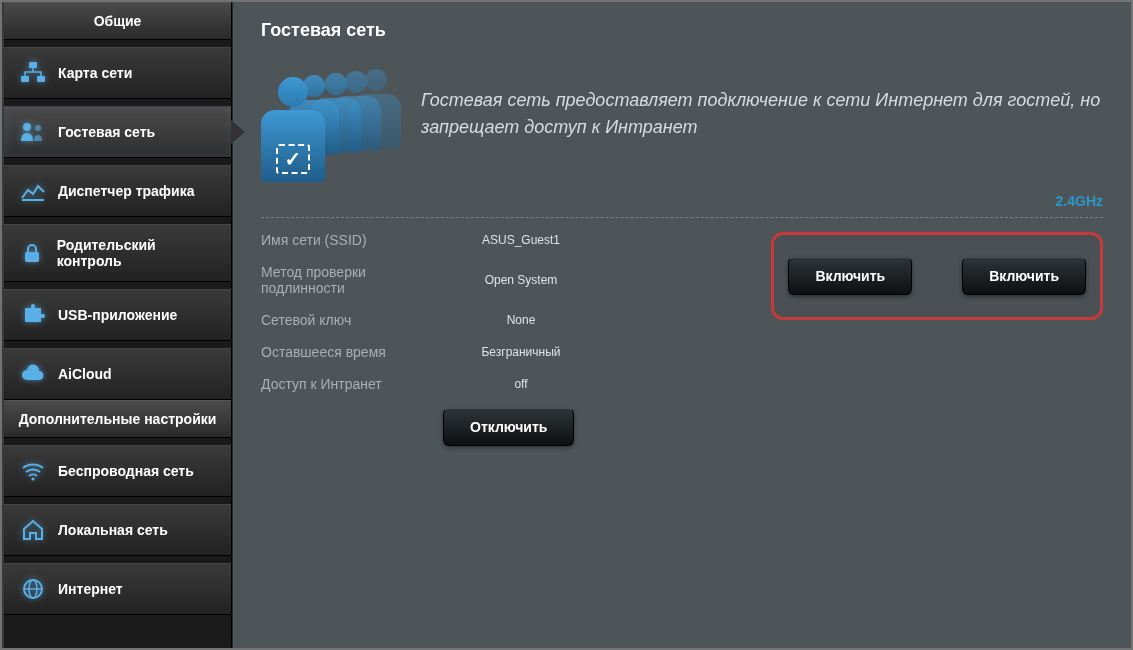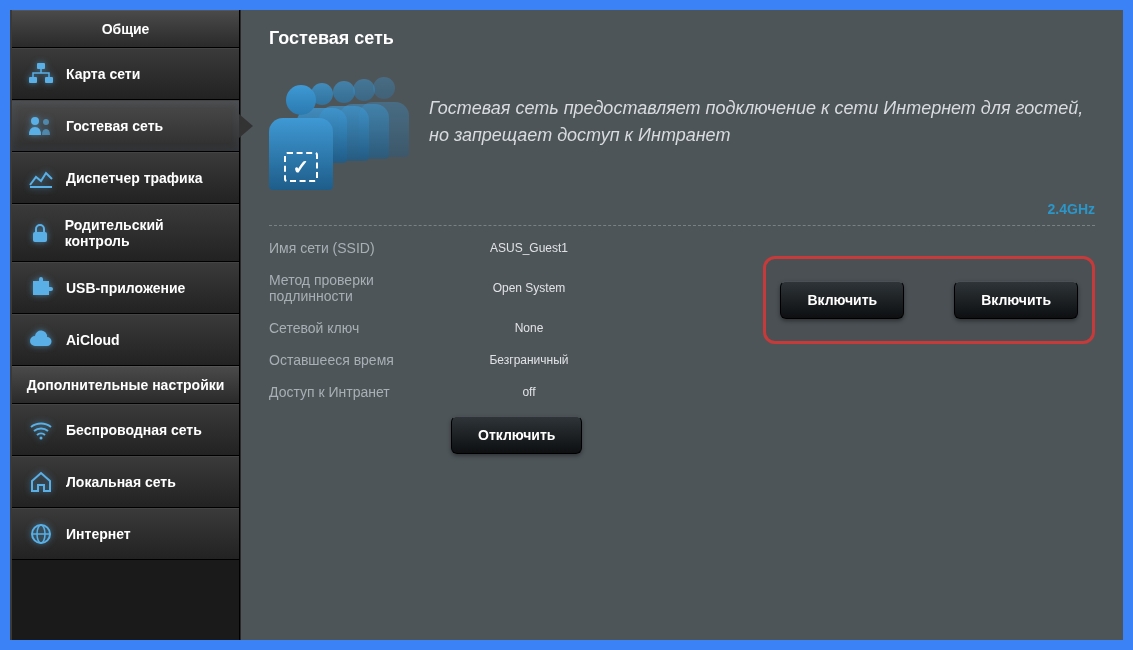--- a/index.html
+++ b/index.html
@@ -7,22 +7,22 @@
   font-family: Arial, sans-serif;
   background: #1a1a1a;
   width: 1133px;
   height: 650px;
   overflow: hidden;
 }
 .container {
   display: flex;
   width: 100%;
   height: 100%;
-  background: #3b82f6;
-  padding: 10px;
+  background: #737373;
+  padding: 2px;
 }
 .sidebar {
   width: 230px;
   background: #1a1a1a;
   border-left: 2px solid #3a3a3a;
   border-right: 1px solid #000;
   display: flex;
   flex-direction: column;
 }
 .section-header {
@@ -40,20 +40,21 @@
   align-items: center;
   padding: 12px 14px;
   background: linear-gradient(to bottom, #3a3a3a, #222);
   border-top: 1px solid #444;
   border-bottom: 1px solid #000;
   color: #fff;
   font-weight: bold;
   font-size: 14px;
   cursor: pointer;
   position: relative;
+  margin-top: 7px;
 }
 .nav-item.active {
   background: linear-gradient(to bottom, #4a4a4a, #2e2e2e);
   box-shadow: inset 0 0 10px rgba(120,180,255,0.1);
 }
 .nav-item.active::after {
   content: '';
   position: absolute;
   right: -14px;
   top: 50%;
@@ -175,21 +176,21 @@
   font-size: 12px;
 }
 .action-box {
   border: 3px solid #c73a3a;
   border-radius: 12px;
   padding: 22px 14px;
   display: flex;
   gap: 50px;
   align-items: center;
   height: fit-content;
-  margin-top: 16px;
+  margin-top: 0;
   background: rgba(0,0,0,0.05);
 }
 .btn {
   background: linear-gradient(to bottom, #2e3438, #0d0f11);
   color: #fff;
   border: 1px solid #000;
   border-top: 1px solid #4a5055;
   border-radius: 6px;
   padding: 10px 26px;
   font-weight: bold;

